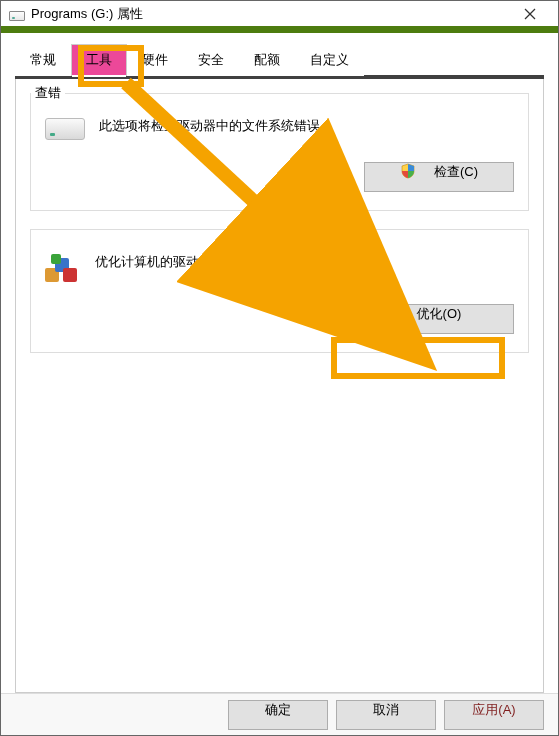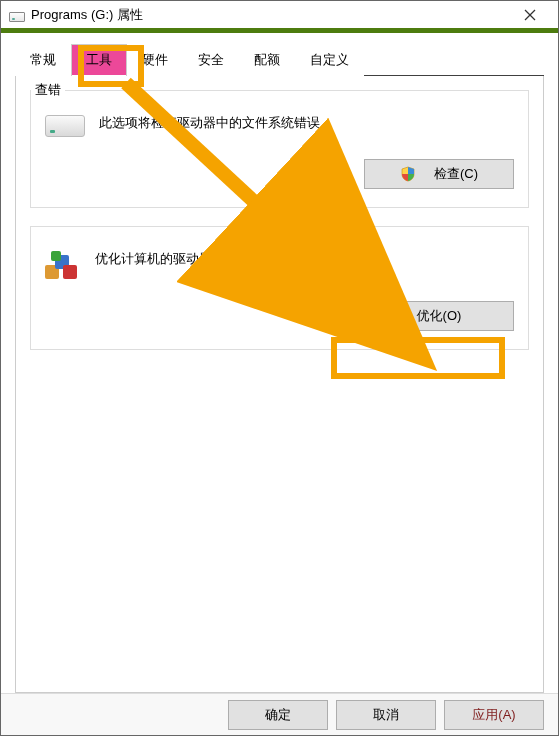--- a/index.html
+++ b/index.html
@@ -20,21 +20,21 @@
     background: #fff;
     display: flex;
     flex-direction: column;
     position: relative;
   }
   .titlebar {
     height: 32px;
     display: flex;
     align-items: center;
     padding: 0 8px;
-    border-bottom: 5px solid #4d7c0f;
+    border-bottom: 7px solid #4d7c0f;
   }
   .disk-icon {
     width: 16px; height: 10px;
     border: 1px solid #888;
     border-radius: 1px;
     background: linear-gradient(#fdfdfd,#e8e8e8);
     margin-right: 6px;
     position: relative;
     top: 2px;
   }
@@ -52,21 +52,21 @@
 
   .content {
     flex: 1;
     padding: 10px 14px 0 14px;
     display: flex;
     flex-direction: column;
   }
 
   .tabs {
     display: flex;
-    border-bottom: 1px solid #404040;
+    border-bottom: 4px solid #404040;
     position: relative;
     z-index: 1;
   }
   .tab {
     padding: 6px 14px 7px 14px;
     font-size: 13px;
     border: 1px solid transparent;
     border-bottom: none;
     margin-right: 0px;
     cursor: pointer;
@@ -116,21 +116,20 @@
   .group-actions {
     display: flex; justify-content: flex-end; margin-top: 22px;
   }
   .btn {
     min-width: 150px;
     height: 30px;
     border: 1px solid #adadad;
     background: #e1e1e1;
     font-size: 13px;
     display: inline-flex;
-    align-items: center;
     justify-content: center;
     gap: 18px;
     cursor: pointer;
     padding: 0 8px;
   }
 
   .disk-large {
     width: 40px; height: 22px;
     background: linear-gradient(#fafafa,#d9d9d9);
     border: 1px solid #bbb;

